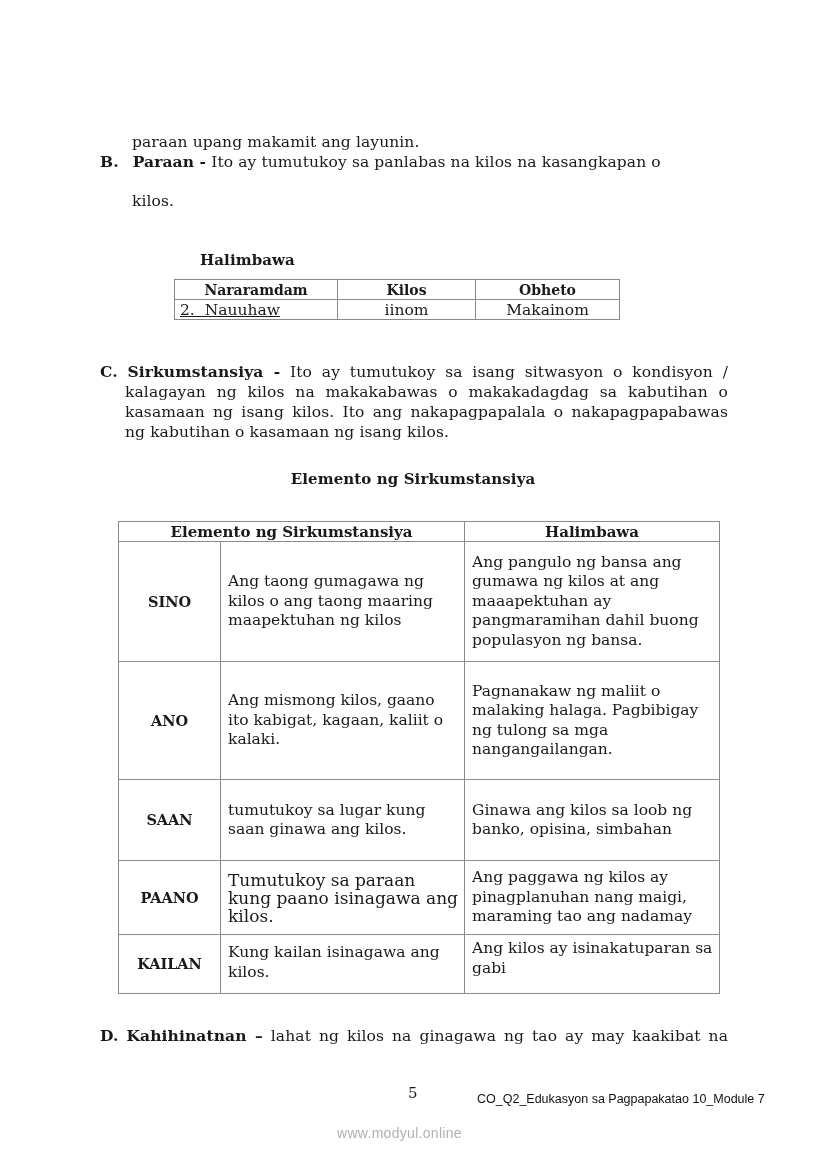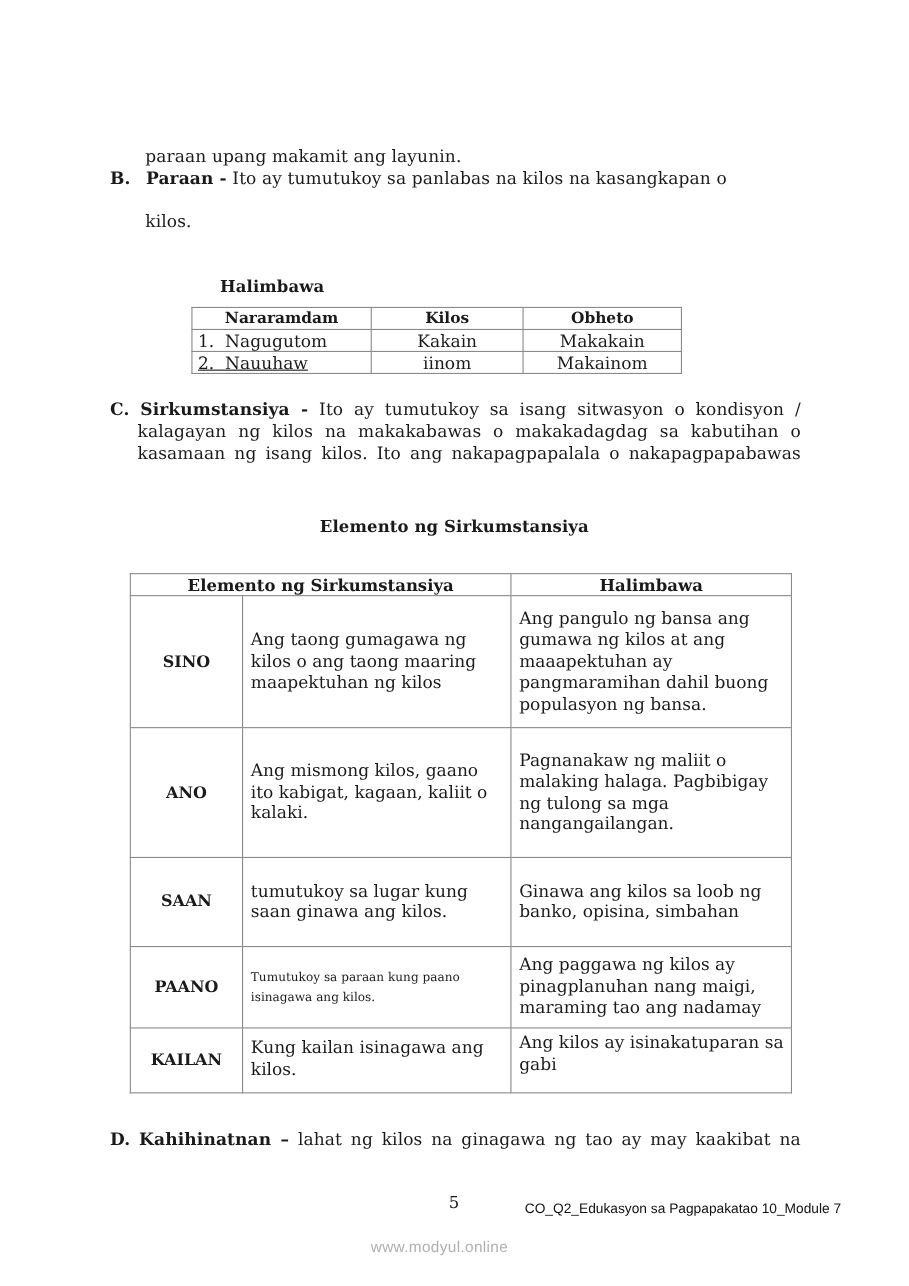--- a/index.html
+++ b/index.html
@@ -19,21 +19,21 @@
   #ex-table td { height:19px; line-height:18px; }
   #ex-table td.c { text-align:center; }
   #ex-table td.l { padding-left:5px; }
 
   
   #el-table { left:118px; top:521px; width:602px; font-size:15.5px; line-height:19.5px; }
   #el-table th { height:19px; font-weight:bold; font-size:15px; text-align:center; line-height:18px; }
   #el-table td.key { width:101px; text-align:center; font-weight:bold; font-size:14.5px; }
   #el-table td.desc { width:230px; padding:0 6px 0 7px; vertical-align:middle; }
   #el-table td.ex { padding:0 6px 0 7px; vertical-align:middle; }
-  .small { font-size:11px; line-height:18px; }
+  .small { font-size:17px; line-height:18px; }
 
   .footer-sans { font-family:"Liberation Sans", "DejaVu Sans", sans-serif; }
 </style>
 </head>
 <body>
 
 <div class="abs para" style="left:100px; top:132px; width:640px;">
   <div style="padding-left:32px; white-space:nowrap;">paraan upang makamit ang layunin.</div>
   <div style="white-space:nowrap;">
     <span class="b">B.</span><span style="display:inline-block; width:14px;"></span><span class="b">Paraan -</span><span> Ito ay tumutukoy sa panlabas na kilos na kasangkapan o</span>
@@ -47,38 +47,34 @@
 <div class="abs para b" style="left:200px; top:250px; font-size:15px;">Halimbawa</div>
 
 <table id="ex-table">
   <tbody>
       <tr>
     <th style="width:162px;">Nararamdam</th>
     <th style="width:137px;">Kilos</th>
     <th>Obheto</th>
   </tr>
   <tr>
-    <td class="l" style="white-space:pre;">1.  Nagugutom</td>
-    <td class="c">Kakain</td>
-    <td class="c">Makakain</td>
-  </tr>
-  <tr>
     <td class="l" style="white-space:pre;text-decoration:underline;">2.  Nauuhaw</td>
     <td class="c">iinom</td>
     <td class="c">Makainom</td>
   </tr>
 </tbody>
   </table>
 
 <div class="abs para" style="left:100px; top:362px; width:628px;">
   <div class="justify" style="white-space:nowrap;">
     <span class="b">C.</span> <span class="b">Sirkumstansiya -</span><span> Ito ay tumutukoy sa isang sitwasyon o kondisyon /</span>
   </div>
   <div class="justify" style="padding-left:25px;">kalagayan ng kilos na makakabawas o makakadagdag sa kabutihan o</div>
   <div class="justify" style="padding-left:25px;">kasamaan ng isang kilos. Ito ang nakapagpapalala o nakapagpapabawas</div>
+  <div style="padding-left:25px;">ng kabutihan o kasamaan ng isang kilos.</div>
 </div>
 
 <div class="abs para b" style="left:0; width:826px; top:469px; text-align:center; font-size:15px;">Elemento ng Sirkumstansiya</div>
 
 <table id="el-table">
   <tbody>
       <tr>
     <th colspan="2">Elemento ng Sirkumstansiya</th>
     <th>Halimbawa</th>
   </tr>

